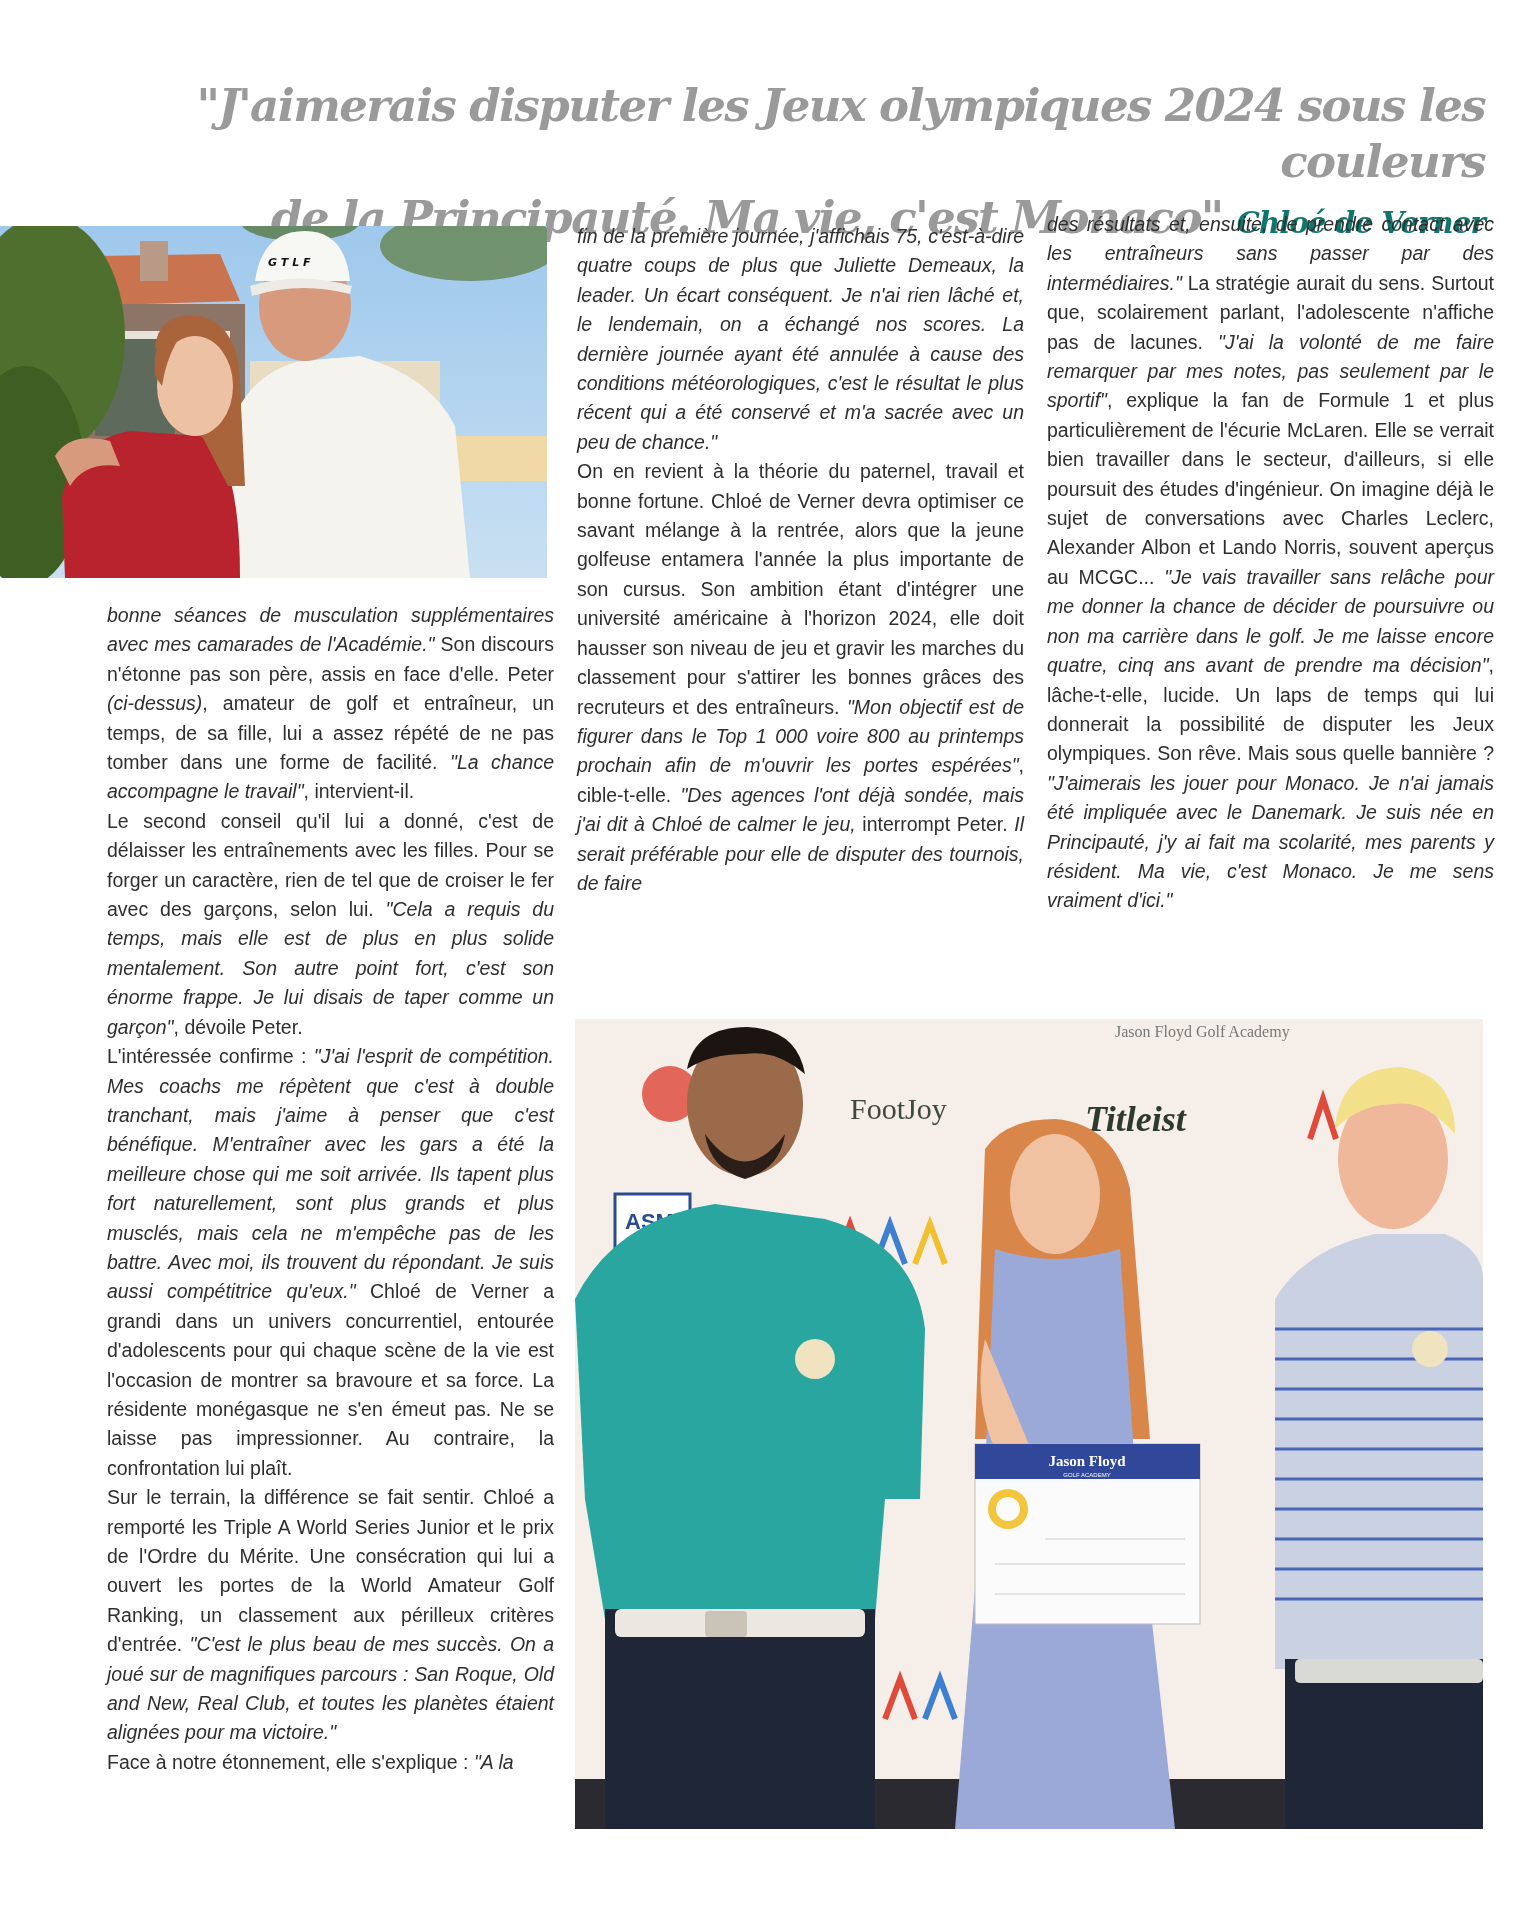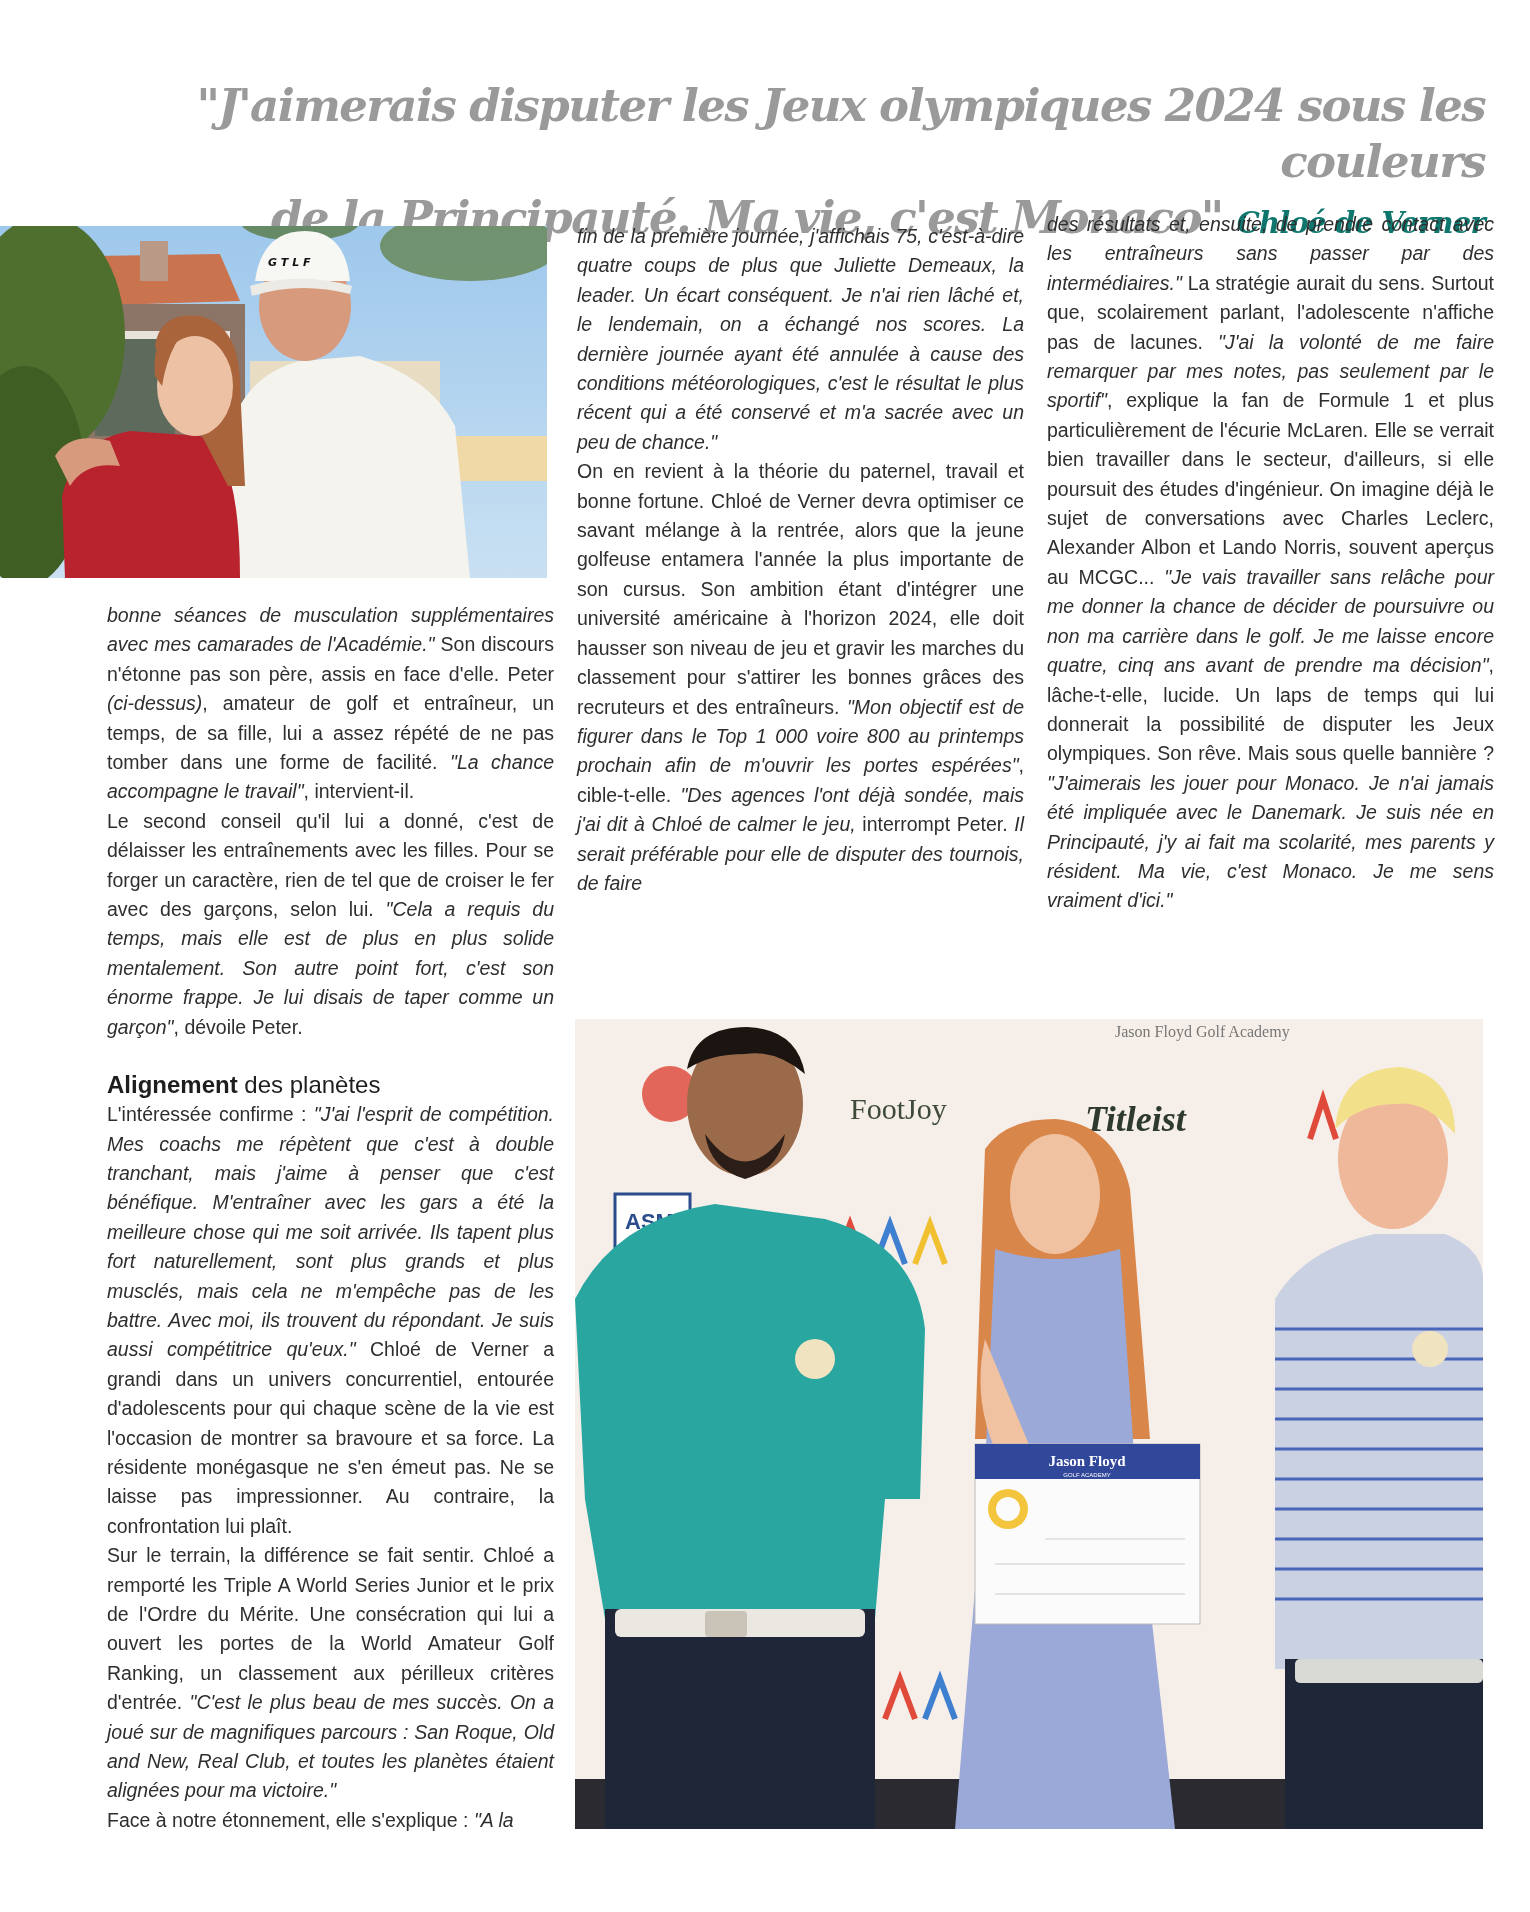--- a/index.html
+++ b/index.html
@@ -96,21 +96,20 @@
       <ellipse cx="195" cy="160" rx="38" ry="50" fill="#edc1a4"></ellipse>
       <path d="M155,150 Q150,95 200,92 Q170,110 162,160 Z" fill="#a9643c"></path>
 
       <path d="M55,230 Q70,205 110,215 L120,240 Q85,235 70,260 Z" fill="#d79a7c"></path>
     </svg>
   </div>
 
   <div class="col col1">
     <p><i>bonne séances de musculation supplémentaires avec mes camarades de l'Académie."</i><span> Son discours n'étonne pas son père, assis en face d'elle. Peter </span><i>(ci-dessus)</i><span>, amateur de golf et entraîneur, un temps, de sa fille, lui a assez répété de ne pas tomber dans une forme de facilité. </span><i>"La chance accompagne le travail"</i><span>, intervient-il.</span></p>
     <p><span>Le second conseil qu'il lui a donné, c'est de délaisser les entraînements avec les filles. Pour se forger un caractère, rien de tel que de croiser le fer avec des garçons, selon lui. </span><i>"Cela a requis du temps, mais elle est de plus en plus solide mentalement. Son autre point fort, c'est son énorme frappe. Je lui disais de taper comme un garçon"</i><span>, dévoile Peter.</span></p>
-    <h2 class="subhead"><b>Alignement</b><span> des planètes</span></h2>
     <p><span>L'intéressée confirme : </span><i>"J'ai l'esprit de compétition. Mes coachs me répètent que c'est à double tranchant, mais j'aime à penser que c'est bénéfique. M'entraîner avec les gars a été la meilleure chose qui me soit arrivée. Ils tapent plus fort naturellement, sont plus grands et plus musclés, mais cela ne m'empêche pas de les battre. Avec moi, ils trouvent du répondant. Je suis aussi compétitrice qu'eux."</i><span> Chloé de Verner a grandi dans un univers concurrentiel, entourée d'adolescents pour qui chaque scène de la vie est l'occasion de montrer sa bravoure et sa force. La résidente monégasque ne s'en émeut pas. Ne se laisse pas impressionner. Au contraire, la confrontation lui plaît.</span></p>
     <p><span>Sur le terrain, la différence se fait sentir. Chloé a remporté les Triple A World Series Junior et le prix de l'Ordre du Mérite. Une consécration qui lui a ouvert les portes de la World Amateur Golf Ranking, un classement aux périlleux critères d'entrée. </span><i>"C'est le plus beau de mes succès. On a joué sur de magnifiques parcours : San Roque, Old and New, Real Club, et toutes les planètes étaient alignées pour ma victoire."</i></p>
     <p><span>Face à notre étonnement, elle s'explique : </span><i>"A la</i></p>
   </div>
 
   <div class="col col2">
     <p><i>fin de la première journée, j'affichais 75, c'est-à-dire quatre coups de plus que Juliette Demeaux, la leader. Un écart conséquent. Je n'ai rien lâché et, le lendemain, on a échangé nos scores. La dernière journée ayant été annulée à cause des conditions météorologiques, c'est le résultat le plus récent qui a été conservé et m'a sacrée avec un peu de chance."</i></p>
     <p><span>On en revient à la théorie du paternel, travail et bonne fortune. Chloé de Verner devra optimiser ce savant mélange à la rentrée, alors que la jeune golfeuse entamera l'année la plus importante de son cursus. Son ambition étant d'intégrer une université américaine à l'horizon 2024, elle doit hausser son niveau de jeu et gravir les marches du classement pour s'attirer les bonnes grâces des recruteurs et des entraîneurs. </span><i>"Mon objectif est de figurer dans le Top 1 000 voire 800 au printemps prochain afin de m'ouvrir les portes espérées"</i><span>, cible-t-elle. </span><i>"Des agences l'ont déjà sondée, mais j'ai dit à Chloé de calmer le jeu,</i><span> interrompt Peter. </span><i>Il serait préférable pour elle de disputer des tournois, de faire</i></p>
   </div>
 

